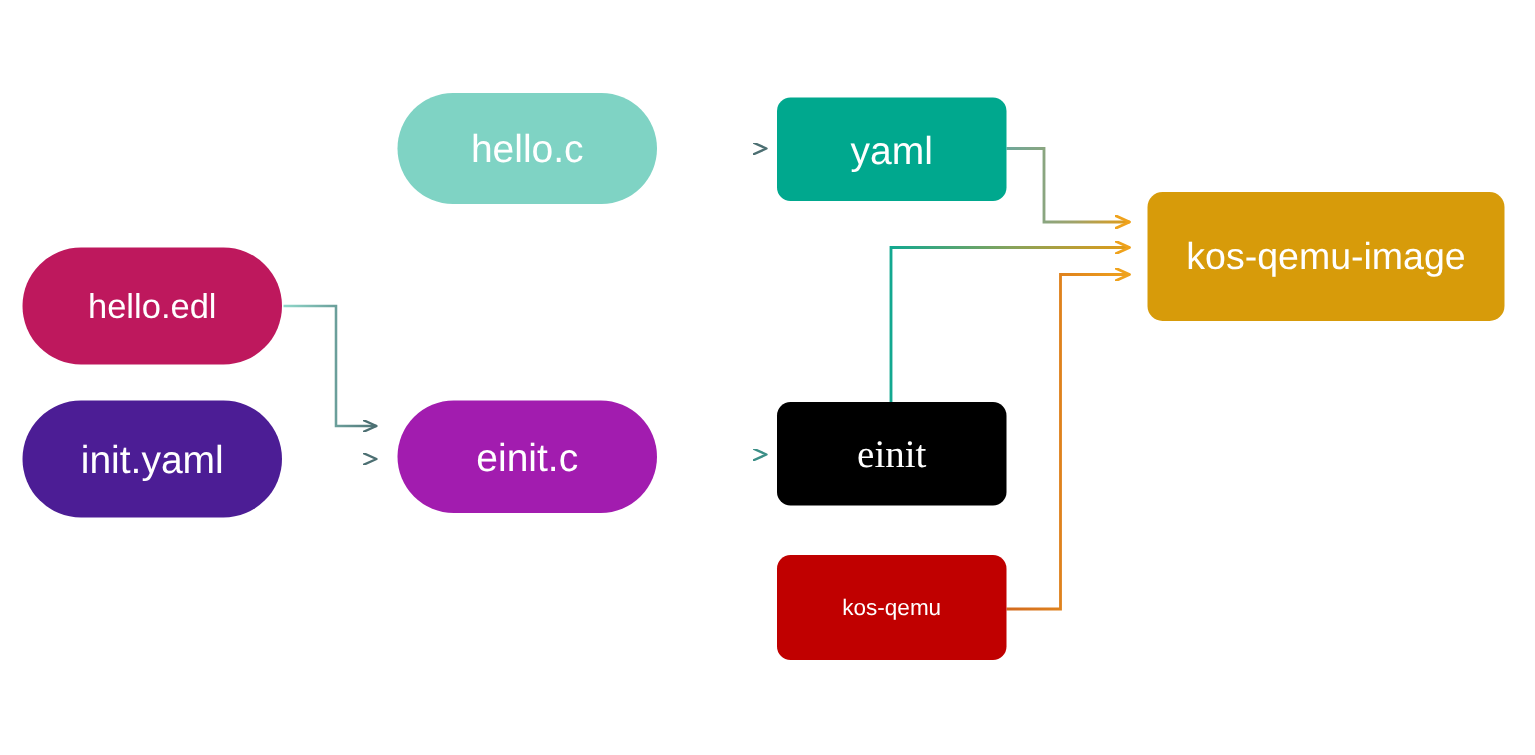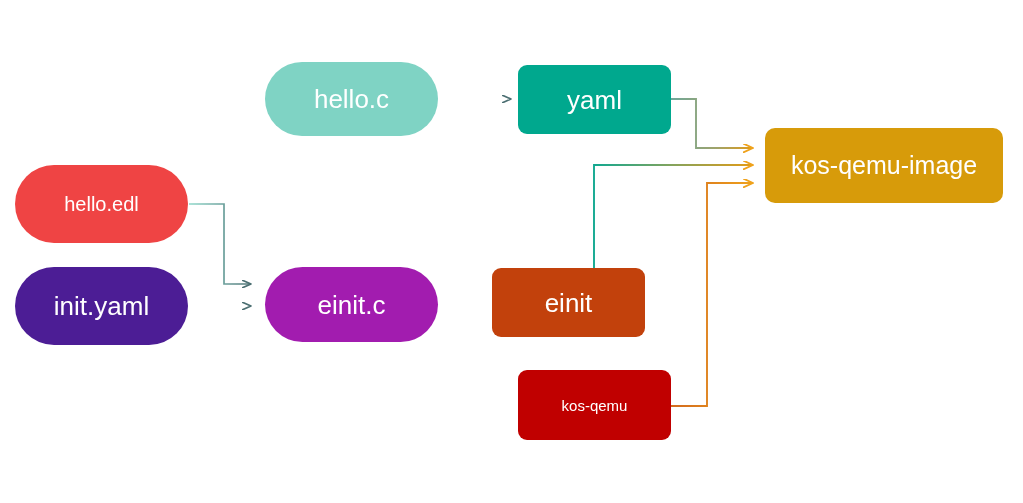--- a/index.html
+++ b/index.html
@@ -101,41 +101,41 @@
 
     <path d="M594,268 L594,165 L753,165" fill="none" stroke="url(#gradTealOrange)" stroke-width="1.9" marker-end="url(#ahOrange)"></path>
 
     <path d="M671,406 L707,406 L707,183 L753,183" fill="none" stroke="url(#gradOrange)" stroke-width="1.9" marker-end="url(#ahOrange)"></path>
   </svg>
 
   <div class="node" style="left:265px; top:62px; width:173px; height:74px; background:#7FD3C4; border-radius:37px; font-size:26px;">
     <span class="node-label">hello.c</span>
   </div>
 
-  <div class="node" style="left:15px; top:165px; width:173px; height:78px; background:#ef4444; border-radius:39px; font-size:20px;">
+  <div class="node" style="left:15px; top:165px; width:173px; height:78px; background:#be185d; border-radius:39px; font-size:23px;">
     <span class="node-label">hello.edl</span>
   </div>
 
   <div class="node" style="left:15px; top:267px; width:173px; height:78px; background:#4c1d95; border-radius:39px; font-size:26px;">
     <span class="node-label">init.yaml</span>
   </div>
 
   <div class="node" style="left:265px; top:267px; width:173px; height:75px; background:#a21caf; border-radius:38px; font-size:26px;">
     <span class="node-label">einit.c</span>
   </div>
 
   <div class="node" style="left:518px; top:65px; width:153px; height:69px; background:#00A88E; border-radius:9px; font-size:26px;">
     <span class="node-label">yaml</span>
   </div>
 
-  <div class="node" style="left:492px; top:268px; width:153px; height:69px; background:#c2410c; border-radius:9px; font-size:26px;">
+  <div class="node" style="left:518px; top:268px; width:153px; height:69px; background:#000000; border-radius:9px; font-size:26px;font-family:Liberation Serif, serif;">
     <span class="node-label">einit</span>
   </div>
 
   <div class="node" style="left:518px; top:370px; width:153px; height:70px; background:#C00000; border-radius:9px; font-size:15px;">
     <span class="node-label">kos-qemu</span>
   </div>
 
-  <div class="node" style="left:765px; top:128px; width:238px; height:75px; background:#D79B0A; border-radius:10px; font-size:25px;">
+  <div class="node" style="left:765px; top:128px; width:238px; height:86px; background:#D79B0A; border-radius:10px; font-size:25px;">
     <span class="node-label">kos-qemu-image</span>
   </div>
 
 </div>
 
 </body></html>

